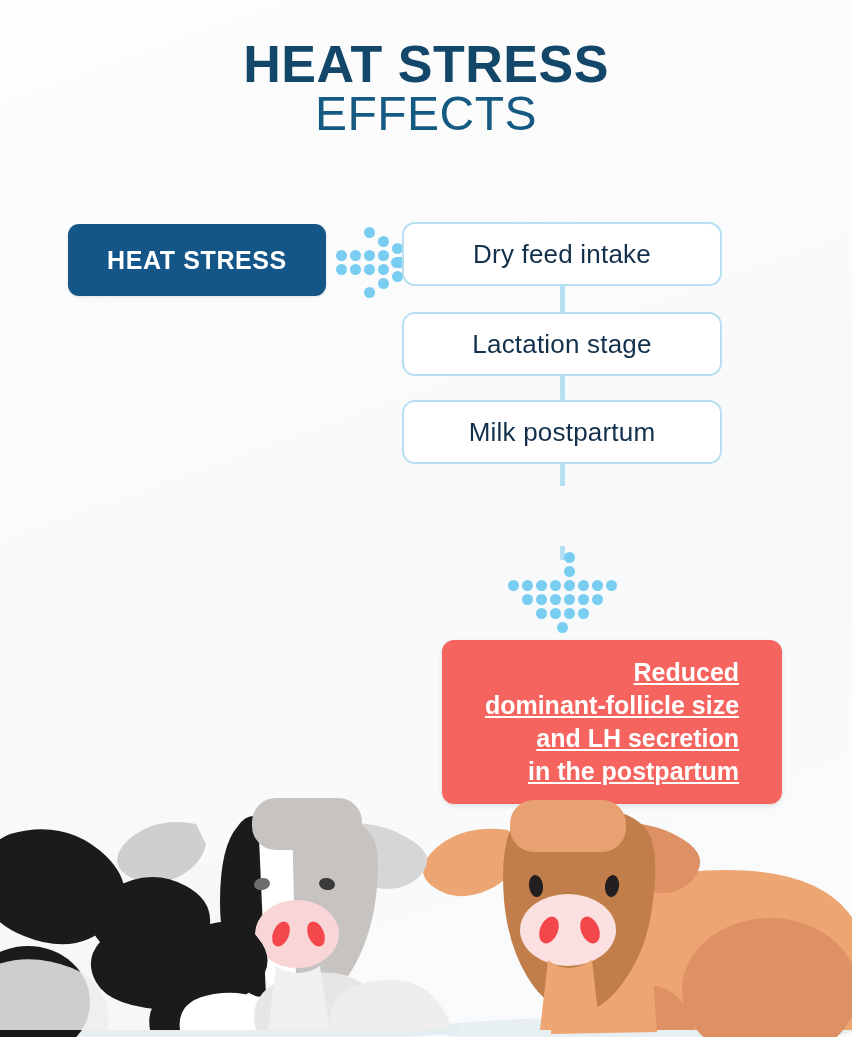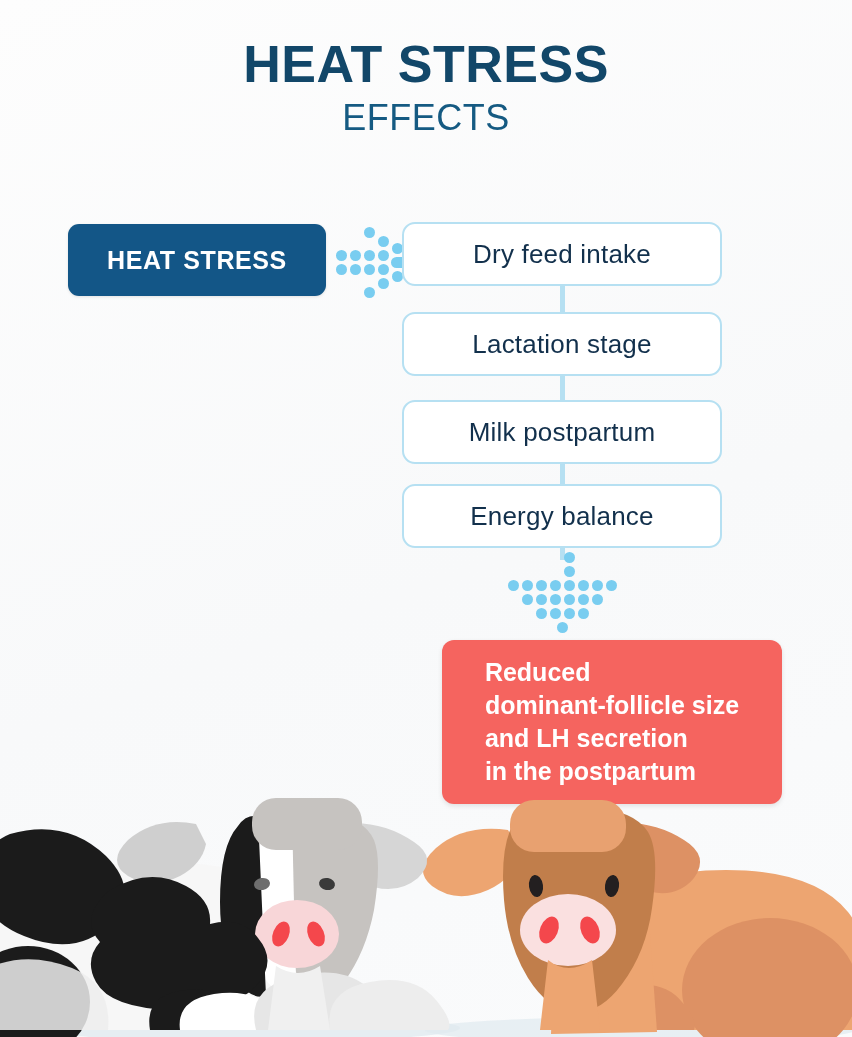--- a/index.html
+++ b/index.html
@@ -35,24 +35,23 @@
   .title-line1 {
     display: block;
     font-family: "Liberation Sans", sans-serif;
     font-weight: bold;
     font-size: 52px;
     letter-spacing: 0.5px;
     color: #124769;
   }
   .title-line2 {
     display: block;
-    margin-top: 10px;
     font-family: "Liberation Sans", sans-serif;
     font-weight: normal;
-    font-size: 36px;
+    font-size: 48px;
     letter-spacing: 0.5px;
     color: #155a82;
   }
 
   
   .heat-badge {
     position: absolute;
     left: 68px;
     top: 224px;
     width: 258px;
@@ -146,23 +145,24 @@
     display: flex;
     align-items: center;
     justify-content: center;
     box-shadow: 0 2px 5px rgba(0,0,0,0.10);
   }
   .outcome-text {
     color: #ffffff;
     font-weight: bold;
     font-size: 25px;
     line-height: 1.32;
-    text-align: left;
+    text-align: right;
     padding: 0 10px;
     white-space: pre-line;
+    text-decoration: underline;
   }
 
   
   .cow-layer {
     position: absolute;
     left: 0;
     top: 790px;
     width: 852px;
     height: 247px;
   }
@@ -205,23 +205,20 @@
   <div class="connector c3"></div>
 
   <div class="flow-box b1">
     <span class="flow-box-label">Lactation stage</span>
   </div>
   <div class="flow-box b0">
     <span class="flow-box-label">Dry feed intake</span>
   </div>
   <div class="flow-box b2">
     <span class="flow-box-label">Milk postpartum</span>
-  </div>
-  <div class="flow-box b3">
-    <span class="flow-box-label">Energy balance</span>
   </div>
 
   <div class="arrow-down">
     <div class="dot" style="left:56px; top:0px;"></div>
     <div class="dot" style="left:56px; top:14px;"></div>
     <div class="dot" style="left:0px;  top:28px;"></div>
     <div class="dot" style="left:14px; top:28px;"></div>
     <div class="dot" style="left:28px; top:28px;"></div>
     <div class="dot" style="left:42px; top:28px;"></div>
     <div class="dot" style="left:56px; top:28px;"></div>

